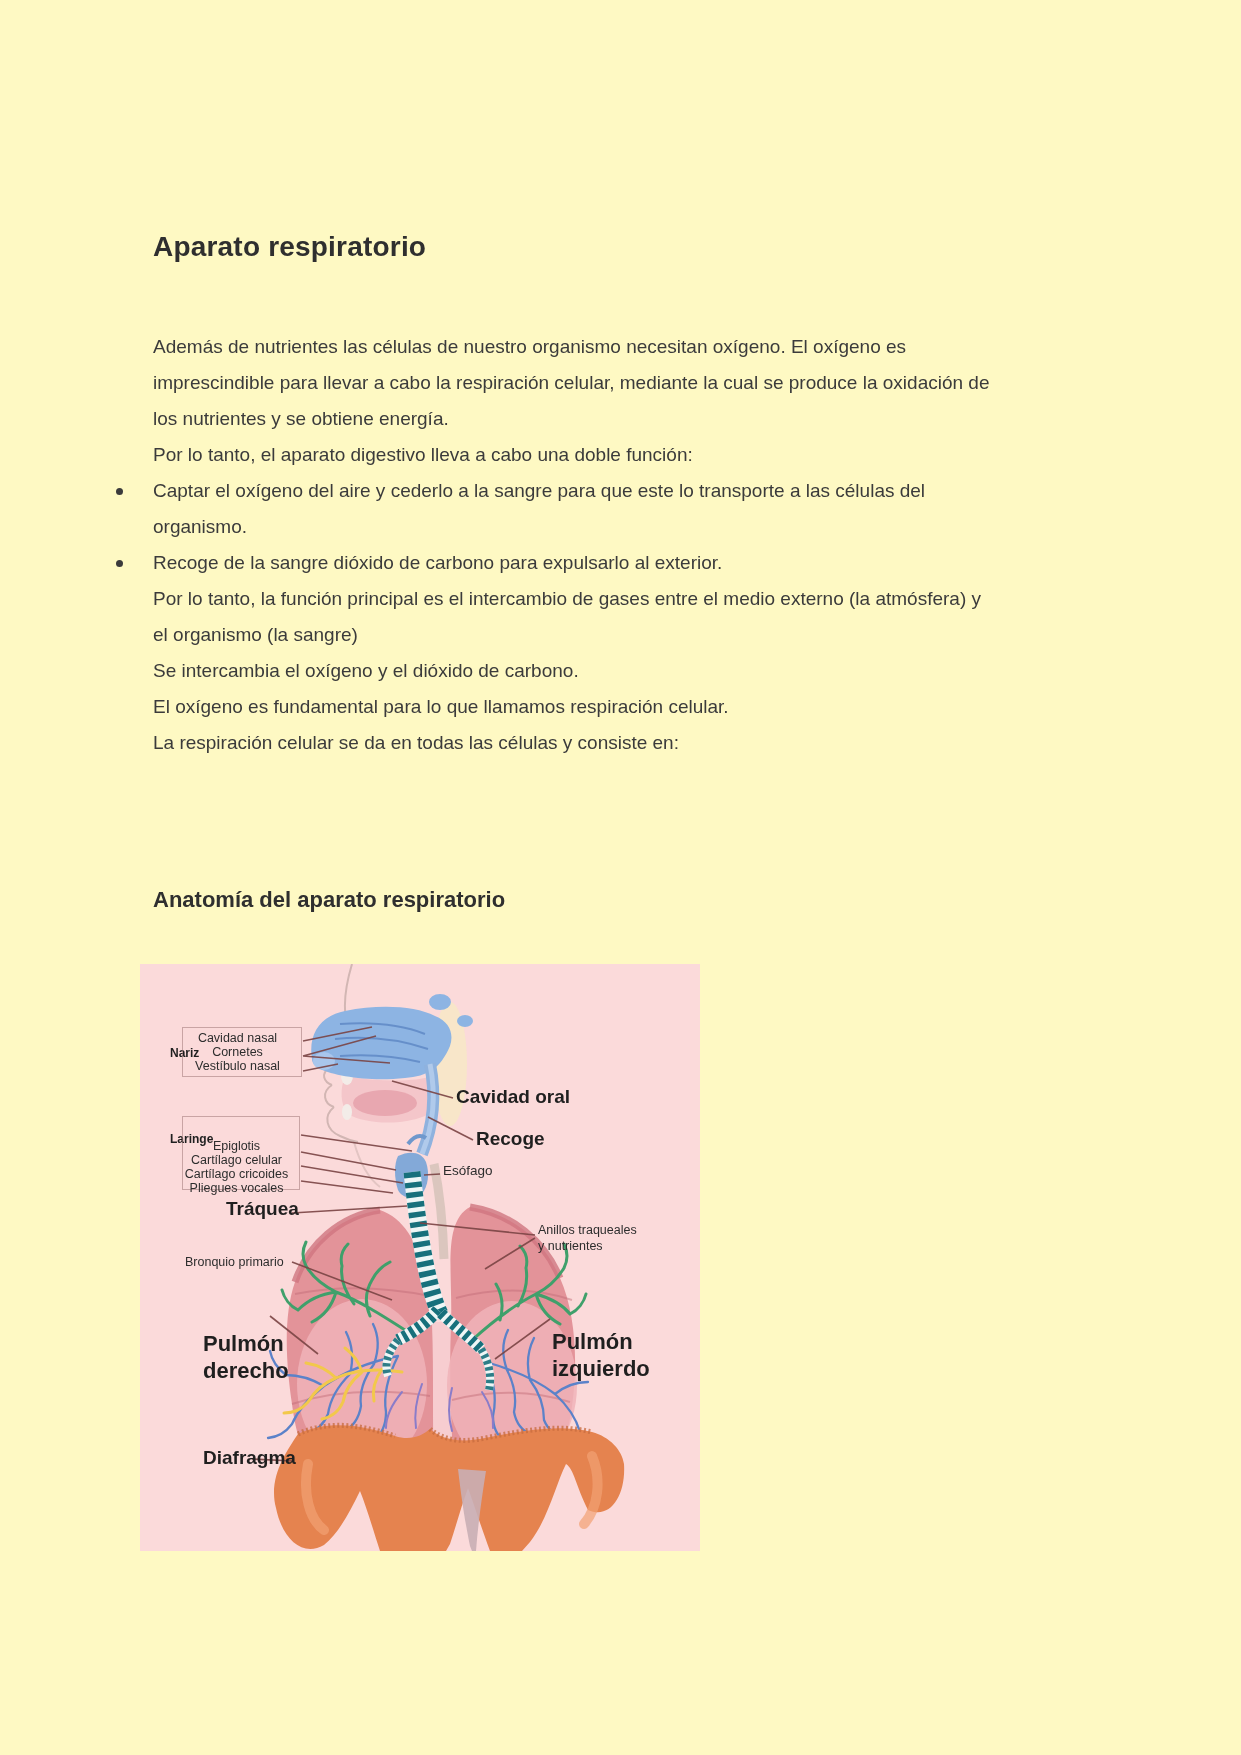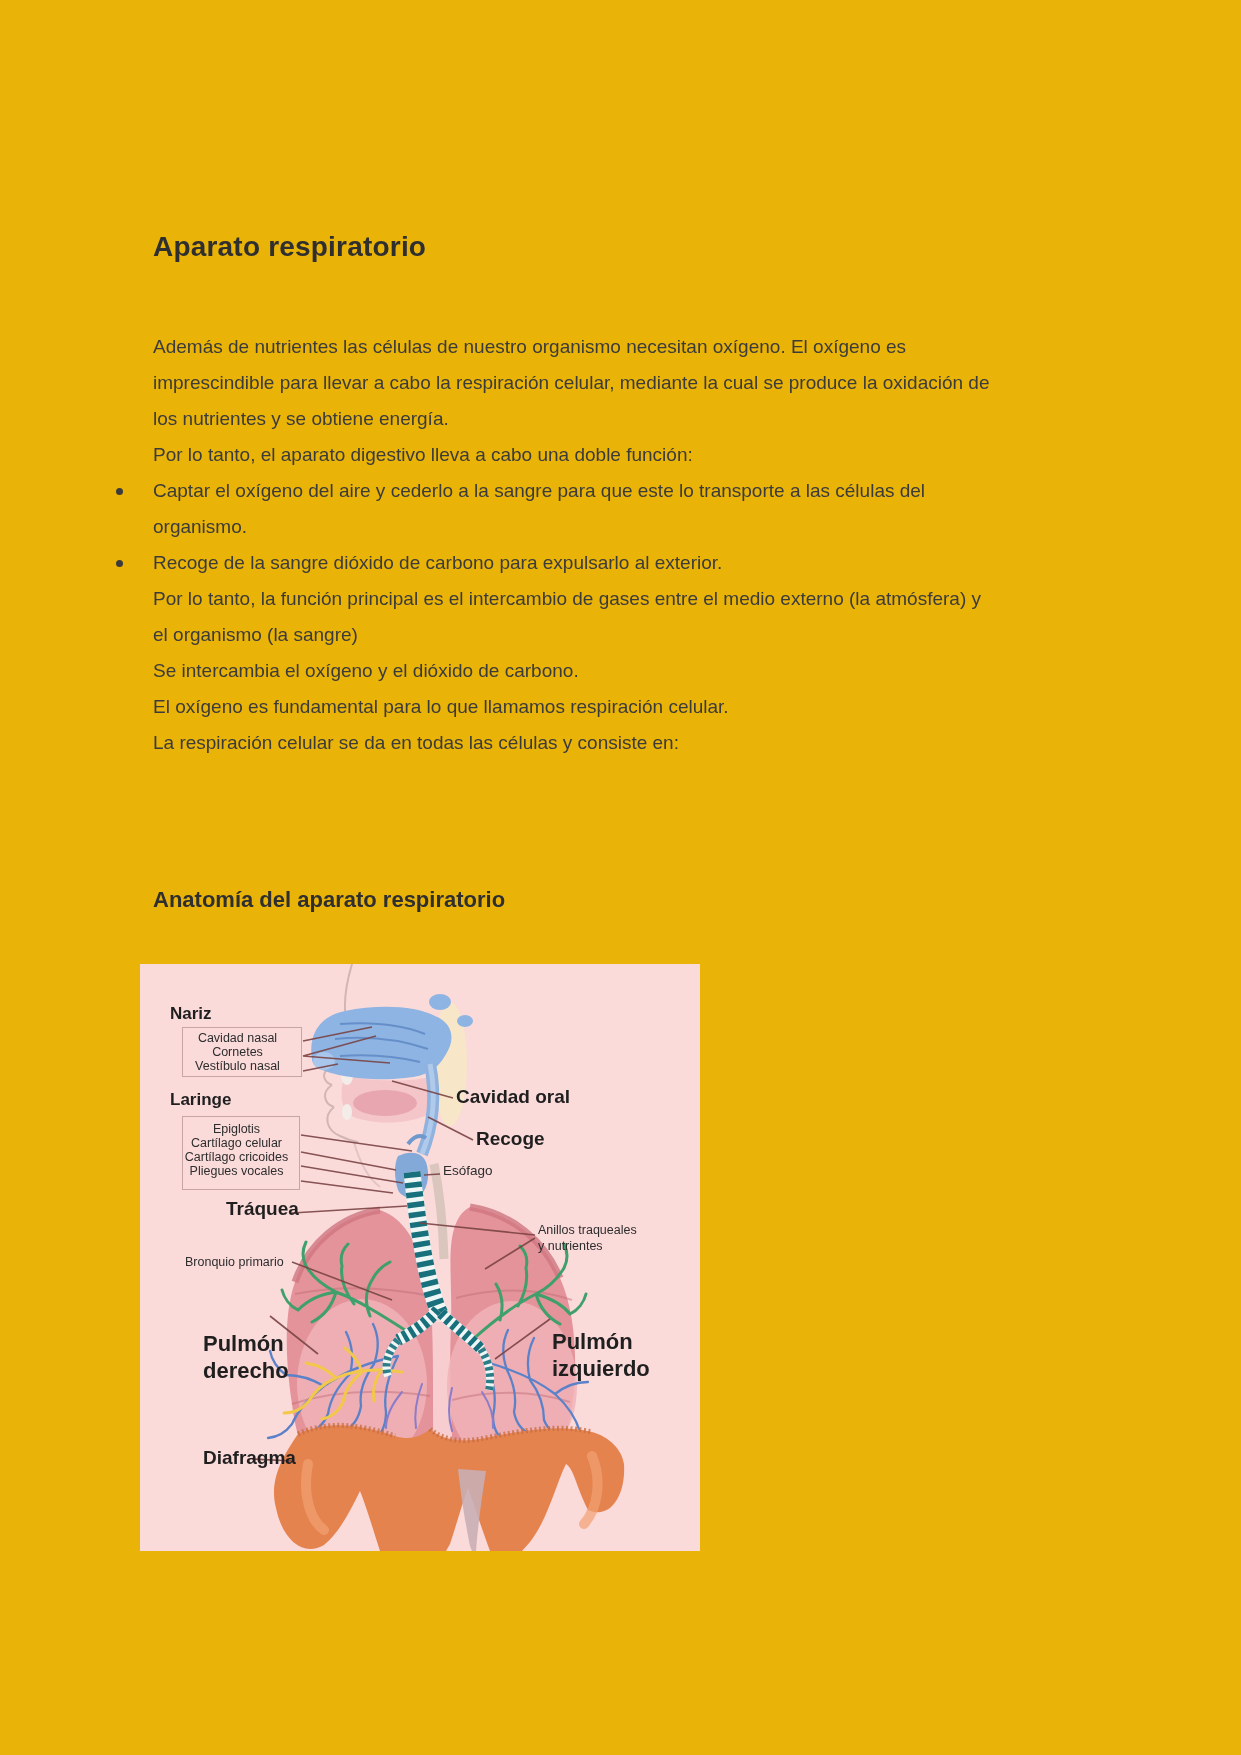--- a/index.html
+++ b/index.html
@@ -1,36 +1,36 @@
 <!DOCTYPE html>
 <html style="--background: #fbdada; --lung: #e39399; --lung-light: #f0b3b8; --lung-rim: #cf7680; --trachea: #17707c; --airway-blue: #8db4e3; --diaphragm: #e5834f; --branch-green: #3fa06b; --branch-blue: #5b82c9; --branch-purple: #8a7cc9; --branch-yellow: #f2c84b; --leader: #7a4444;"><head>
 <meta charset="utf-8">
 <style>
   html,body{margin:0;padding:0;background:#ffffff;}
   body{width:1241px;height:1755px;position:relative;overflow:hidden;
        font-family:"Liberation Sans", sans-serif;-webkit-font-smoothing:antialiased;}
-  .page{position:absolute;inset:0;background:#eab308;}
+  .page{position:absolute;inset:0;background:#fef9c3;}
 
   .doc-title{position:absolute;left:153px;top:206px;font-size:28px;line-height:44px;
              font-weight:700;color:#2f2f2f;letter-spacing:.2px;}
   .body-text{position:absolute;left:153px;top:329px;width:838px;font-size:19px;
              line-height:36px;color:#3b3b3b;}
   .body-text p{margin:0;}
   .bullet{position:relative;}
   .bullet::before{content:"";position:absolute;left:-37px;top:15px;width:7px;height:7px;
                   border-radius:50%;background:#3b3b3b;}
   .section-title{position:absolute;left:153px;top:862px;font-size:22px;line-height:40px;
                  font-weight:700;color:#2f2f2f;}
 
   
   .figure{position:absolute;left:140px;top:964px;width:560px;height:587px;
           background:var(--background,#fbdada);overflow:hidden;}
   .figure svg{position:absolute;left:0;top:0;}
   .flabel{position:absolute;color:#1f1f1f;white-space:nowrap;}
-  .flabel.head{font-weight:700;font-size:17px;line-height:20px;}
+  .flabel.head{font-weight:700;font-size:12px;line-height:20px;margin-top:39px;}
   .flabel.big{font-weight:700;font-size:19px;line-height:22px;}
   .flabel.small{font-size:12.5px;line-height:16px;color:#2d2d2d;}
   .flabel.lung{font-weight:700;font-size:22px;line-height:27px;margin-top:30px;}
   .lbox{position:absolute;border:1px solid rgba(160,120,120,.55);box-sizing:border-box;
         text-align:center;font-size:12.5px;color:#2d2d2d;}
   .lbox div{padding-right:9px;}
 </style>
 </head>
 <body>
 
@@ -167,21 +167,21 @@
     </svg>
 
     <div class="flabel head" style="left:30px;top:40px;">Nariz</div>
     <div class="lbox" style="left:42px;top:63px;width:120px;height:50px;padding-top:3px;">
       <div>Cavidad nasal</div>
       <div>Cornetes</div>
       <div>Vestíbulo nasal</div>
     </div>
 
     <div class="flabel head" style="left:30px;top:126px;">Laringe</div>
-    <div class="lbox" style="left:42px;top:152px;width:118px;height:74px;padding-top:5px;">
+    <div class="lbox" style="left:42px;top:152px;width:118px;height:74px;padding-top:22px;">
       <div>Epiglotis</div>
       <div>Cartílago celular</div>
       <div>Cartílago cricoides</div>
       <div>Pliegues vocales</div>
     </div>
 
     <div class="flabel big" style="left:316px;top:122px;">Cavidad oral</div>
     <div class="flabel big" style="left:336px;top:164px;">Recoge</div>
     <div class="flabel small" style="left:303px;top:199px;font-size:13.5px;">Esófago</div>
     <div class="flabel big" style="left:86px;top:234px;">Tráquea</div>

